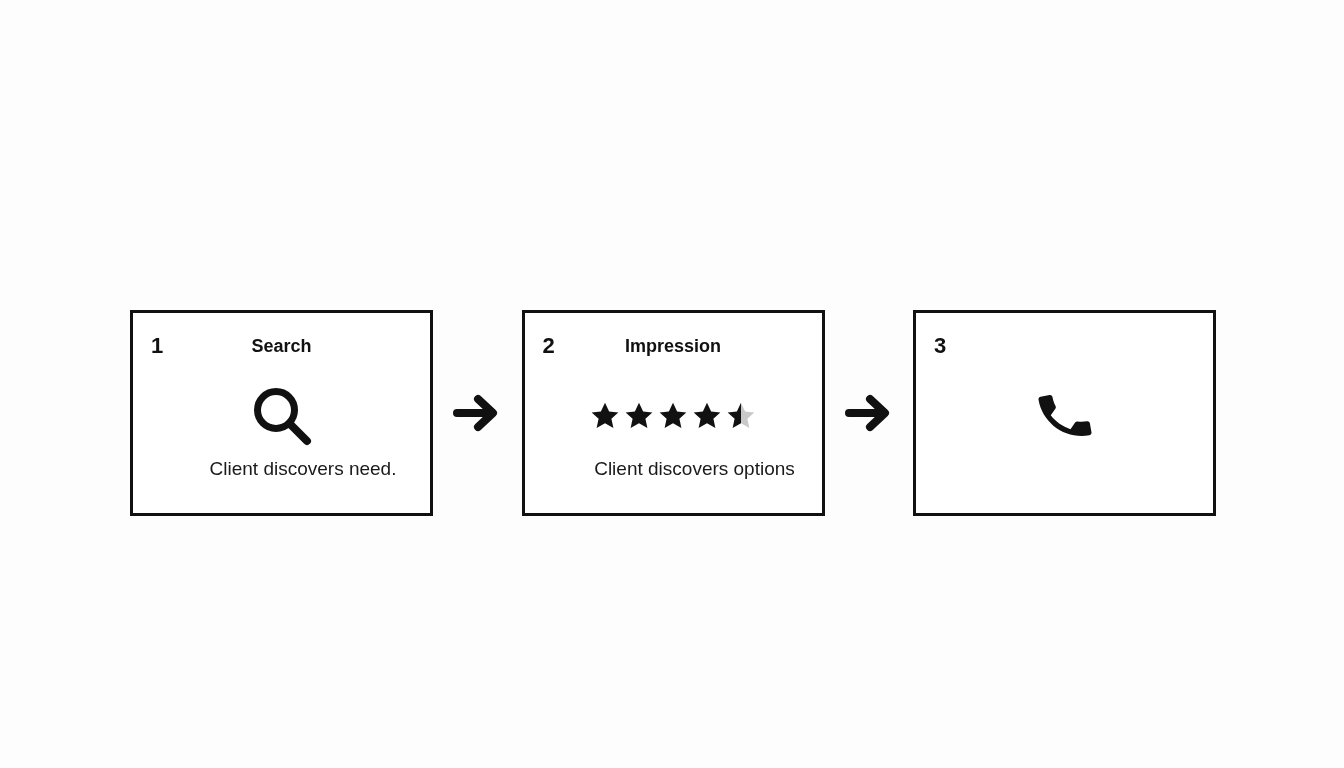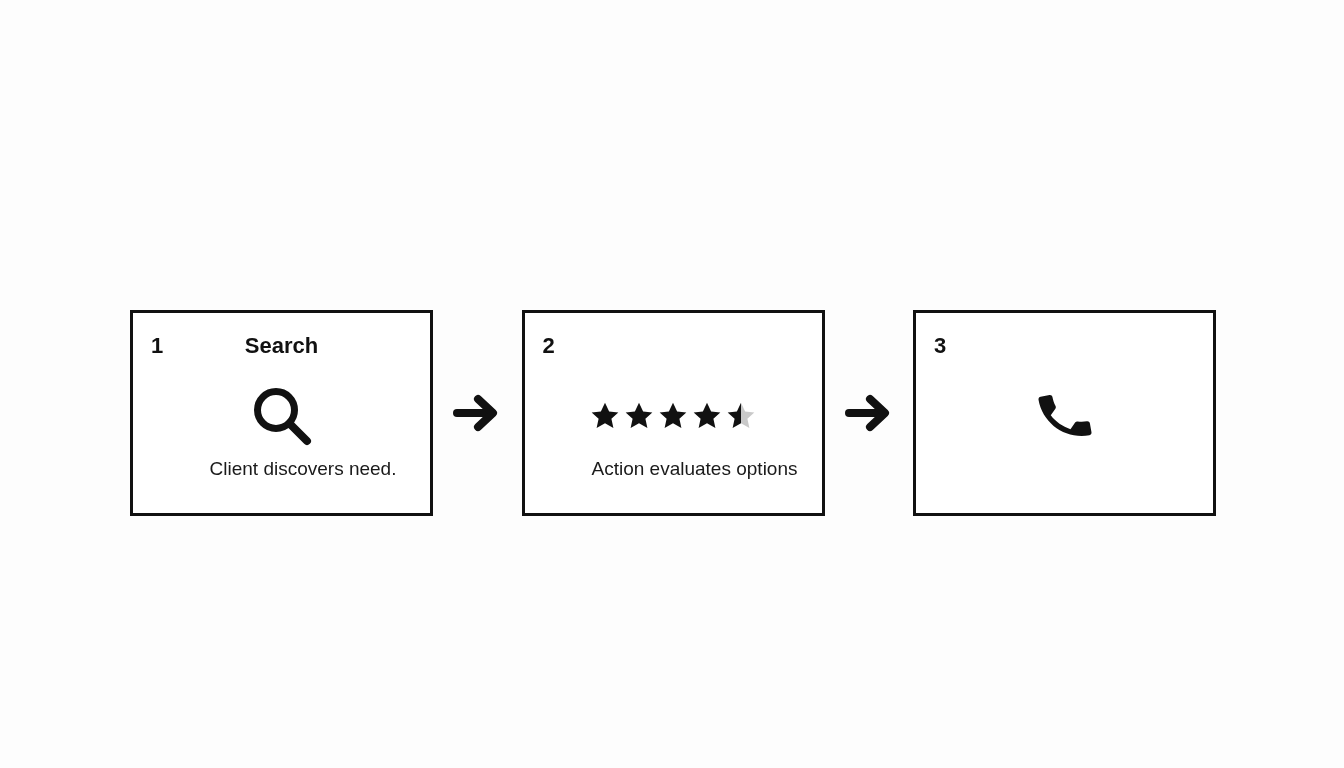--- a/index.html
+++ b/index.html
@@ -68,21 +68,21 @@
     line-height: 24px;
     color: #111111;
   }
 
   .card-title {
     position: absolute;
     top: 21px;
     left: 0;
     width: 297px;
     text-align: center;
-    font-size: 22px;
+    font-size: 18px;
     font-weight: bold;
     line-height: 24px;
     color: #111111;
   }
 
   .card-icon {
     position: absolute;
     top: 68px;
     left: 0;
     width: 297px;
@@ -146,20 +146,21 @@
 
     <div class="arrow-connector">
       <svg width="52" height="44" viewBox="0 0 52 44" aria-hidden="true">
         <line x1="6" y1="22" x2="40" y2="22" stroke="#111111" stroke-width="8" stroke-linecap="round"></line>
         <polyline points="27,8 42,22 27,36" fill="none" stroke="#111111" stroke-width="8" stroke-linecap="round" stroke-linejoin="round"></polyline>
       </svg>
     </div>
 
     <div class="step-card">
       <div class="card-number">2</div>
+      <div class="card-title">Impression</div>
       <div class="card-icon">
         <div class="stars">
           <svg width="32" height="32" viewBox="0 0 24 24">
             <polygon points="12,2 15.1,8.6 22,9.3 16.8,14.1 18.3,21 12,17.5 5.7,21 7.2,14.1 2,9.3 8.9,8.6" fill="#111111"></polygon>
           </svg>
           <svg width="32" height="32" viewBox="0 0 24 24">
             <polygon points="12,2 15.1,8.6 22,9.3 16.8,14.1 18.3,21 12,17.5 5.7,21 7.2,14.1 2,9.3 8.9,8.6" fill="#111111"></polygon>
           </svg>
           <svg width="32" height="32" viewBox="0 0 24 24">
             <polygon points="12,2 15.1,8.6 22,9.3 16.8,14.1 18.3,21 12,17.5 5.7,21 7.2,14.1 2,9.3 8.9,8.6" fill="#111111"></polygon>
@@ -171,21 +172,21 @@
             <defs>
               <linearGradient id="halfStarGrad" x1="0" y1="0" x2="1" y2="0">
                 <stop offset="50%" stop-color="#111111"></stop>
                 <stop offset="50%" stop-color="#c9c9c9"></stop>
               </linearGradient>
             </defs>
             <polygon points="12,2 15.1,8.6 22,9.3 16.8,14.1 18.3,21 12,17.5 5.7,21 7.2,14.1 2,9.3 8.9,8.6" fill="url(#halfStarGrad)"></polygon>
           </svg>
         </div>
       </div>
-      <div class="card-desc">Action evaluates options</div>
+      <div class="card-desc">Client discovers options</div>
     </div>
 
     <div class="arrow-connector">
       <svg width="52" height="44" viewBox="0 0 52 44" aria-hidden="true">
         <line x1="6" y1="22" x2="40" y2="22" stroke="#111111" stroke-width="8" stroke-linecap="round"></line>
         <polyline points="27,8 42,22 27,36" fill="none" stroke="#111111" stroke-width="8" stroke-linecap="round" stroke-linejoin="round"></polyline>
       </svg>
     </div>
 
     <div class="step-card">

